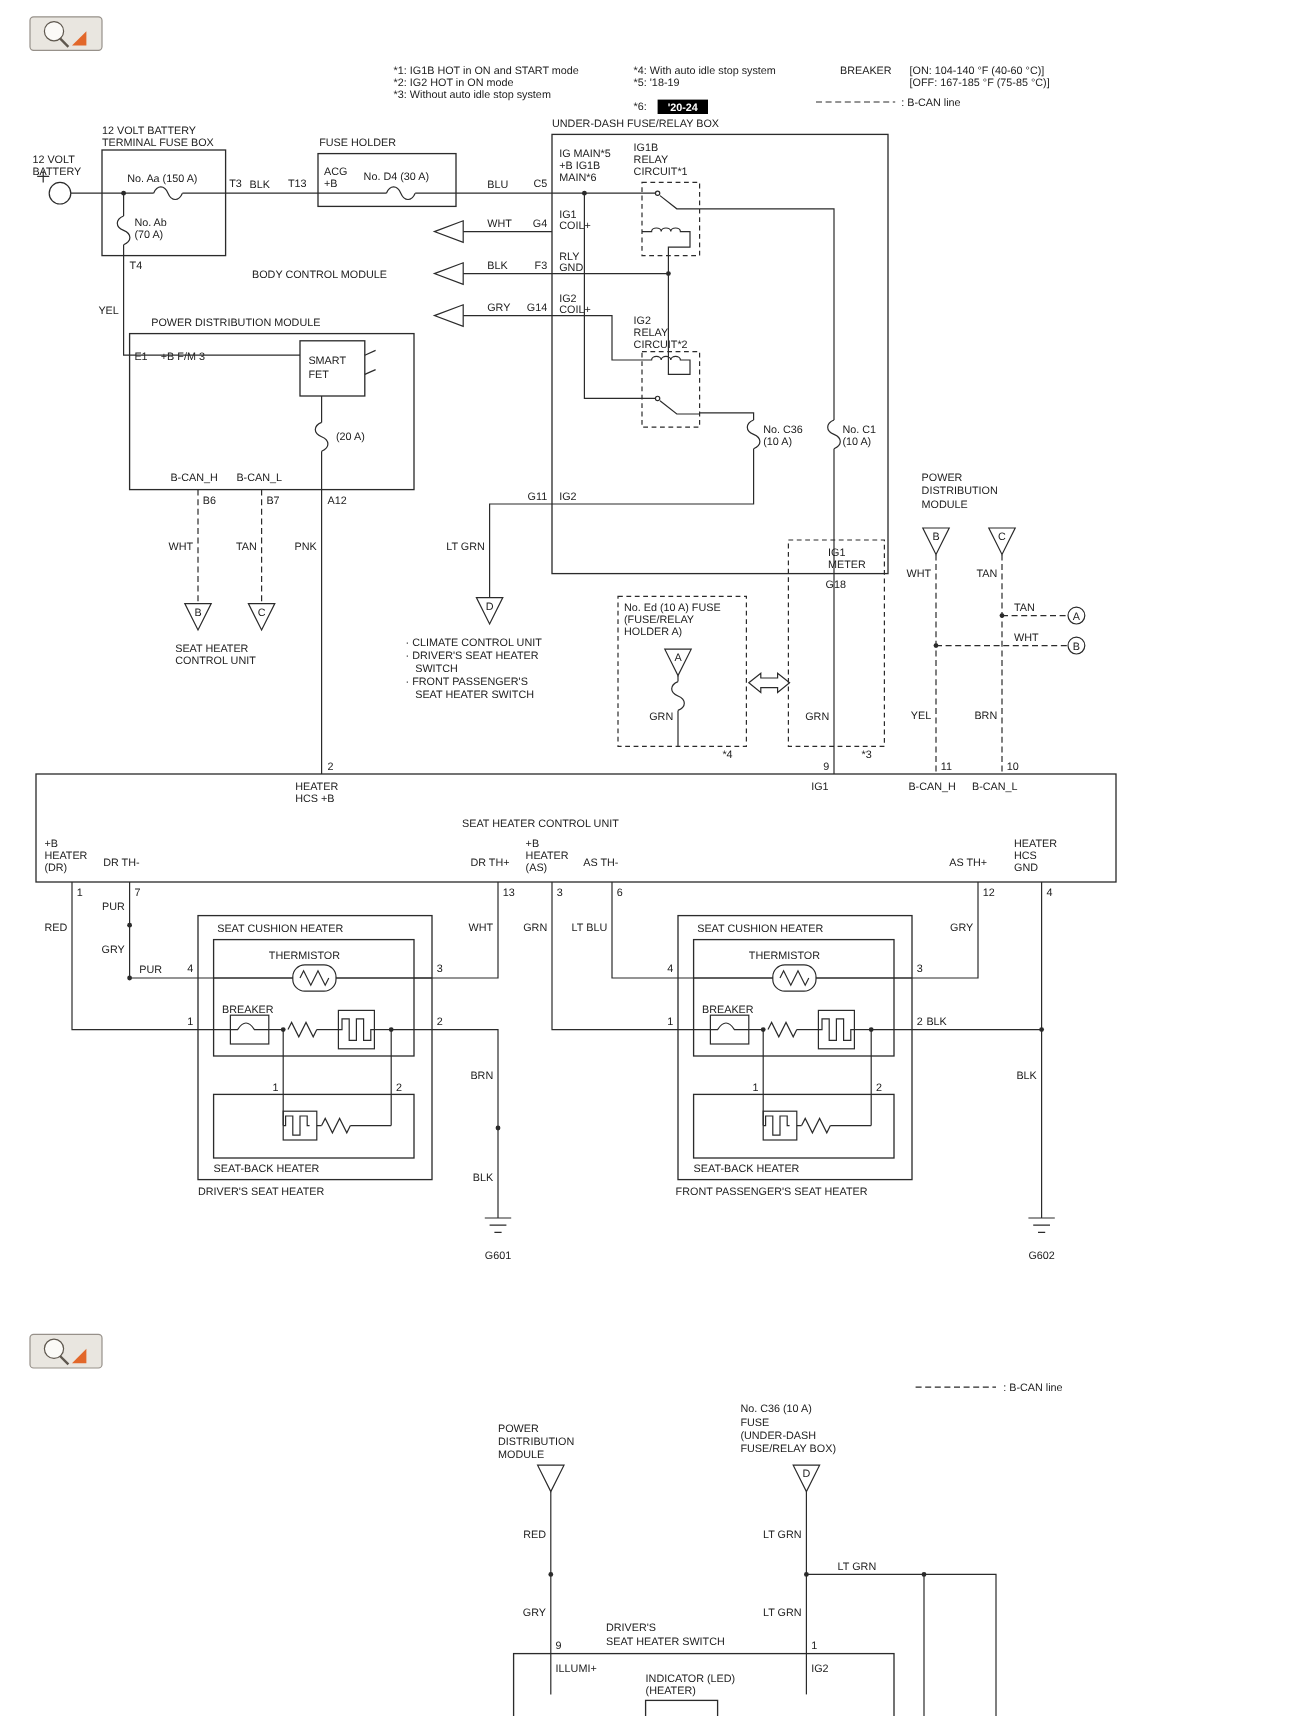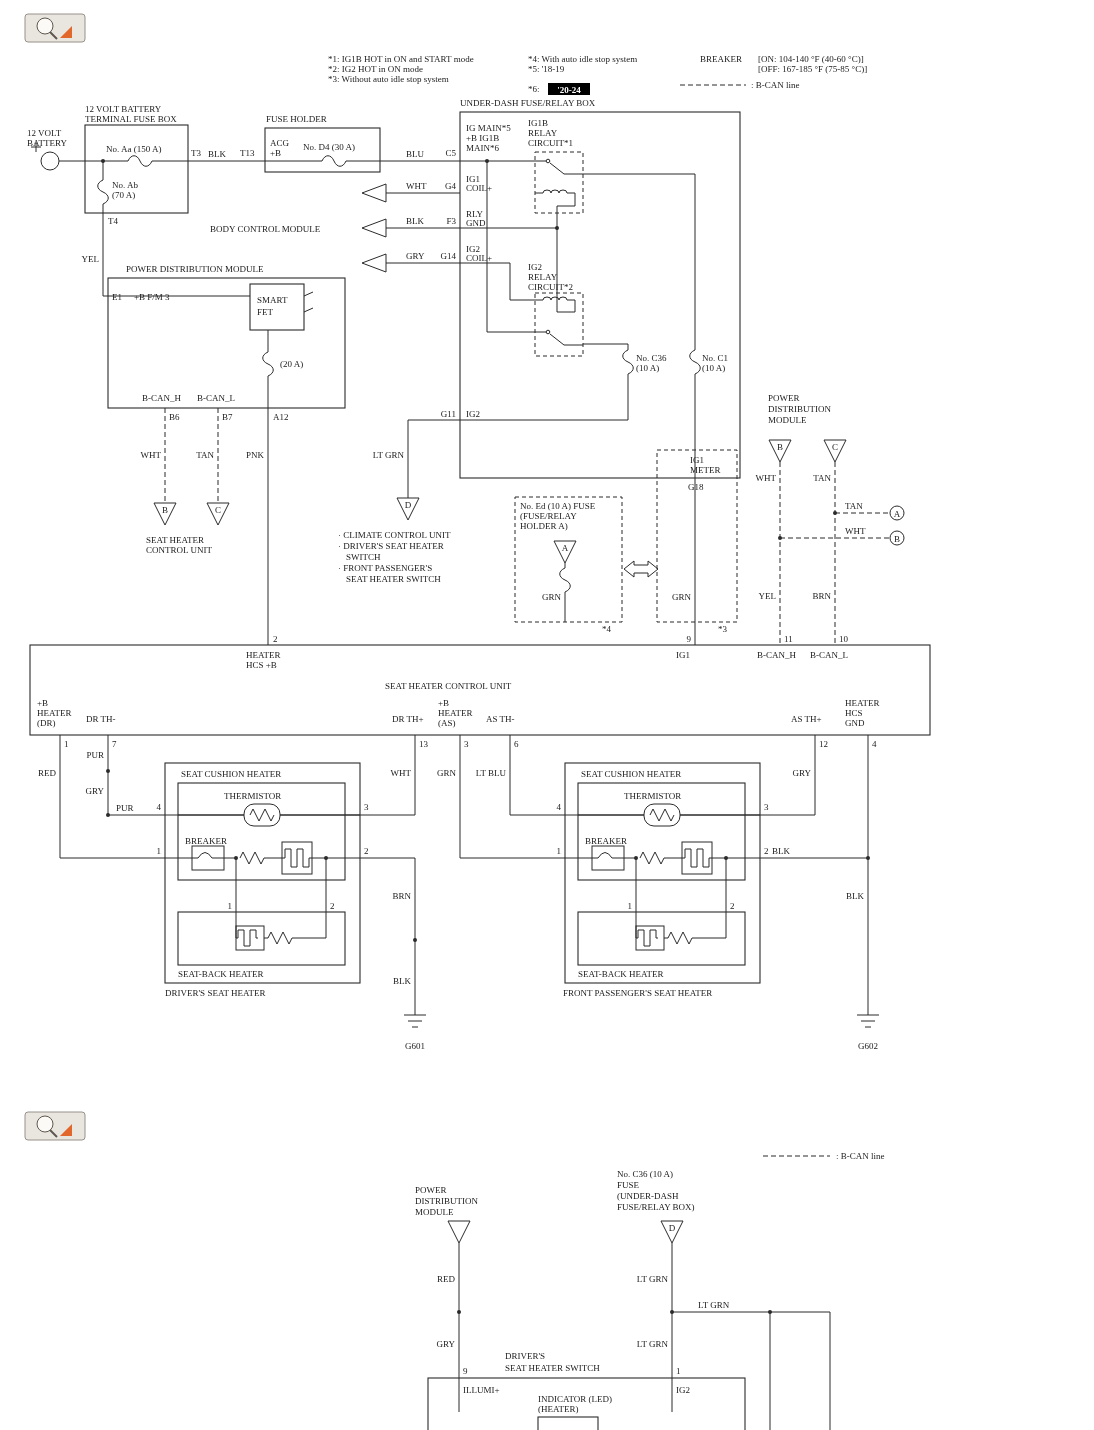--- a/index.html
+++ b/index.html
@@ -1,16 +1,16 @@
 <!DOCTYPE html>
 <html><head>
 <meta charset="utf-8">
 <style>
   html,body{margin:0;padding:0;background:#fff}
-  .stage{position:relative;width:1047px;height:1430px;background:#ffffff;font-family:Liberation Serif, serif;overflow:hidden}
+  .stage{position:relative;width:1047px;height:1430px;background:#ffffff;font-family:Liberation Sans, sans-serif;overflow:hidden}
   svg{position:absolute;left:0;top:0}
   .w{stroke:#2b2b2b;stroke-width:1;fill:none}
   .wd{stroke:#2b2b2b;stroke-width:1;fill:none;stroke-dasharray:5 3}
   .bx{stroke:#2b2b2b;stroke-width:1.1;fill:none}
   .bxd{stroke:#2b2b2b;stroke-width:1;fill:none;stroke-dasharray:4 3}
   .sym{stroke:#2b2b2b;stroke-width:1;fill:none}
   .tri{stroke:#2b2b2b;stroke-width:1;fill:#fff}
   .t{font-size:9px;fill:#1b1b1b}
   .te{text-anchor:end}
   .tm{text-anchor:middle}

